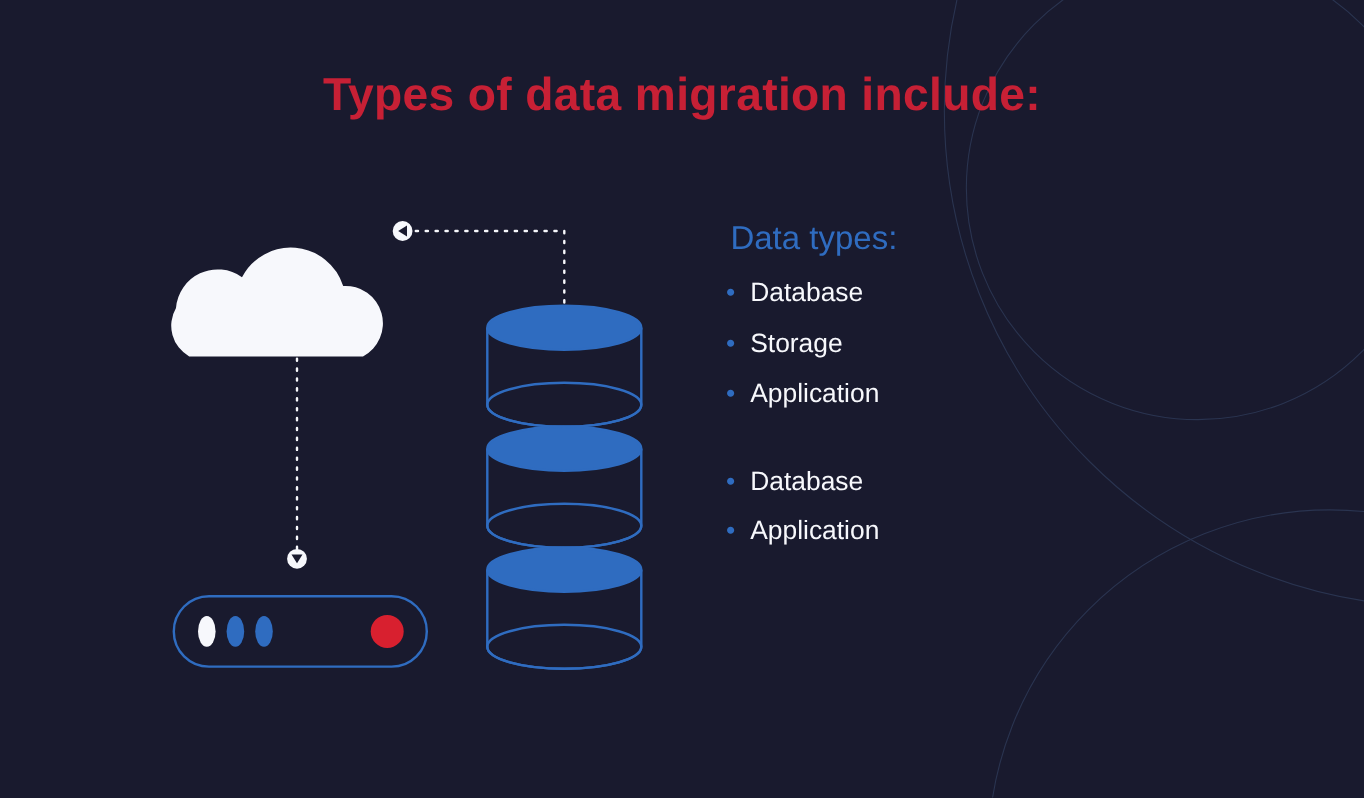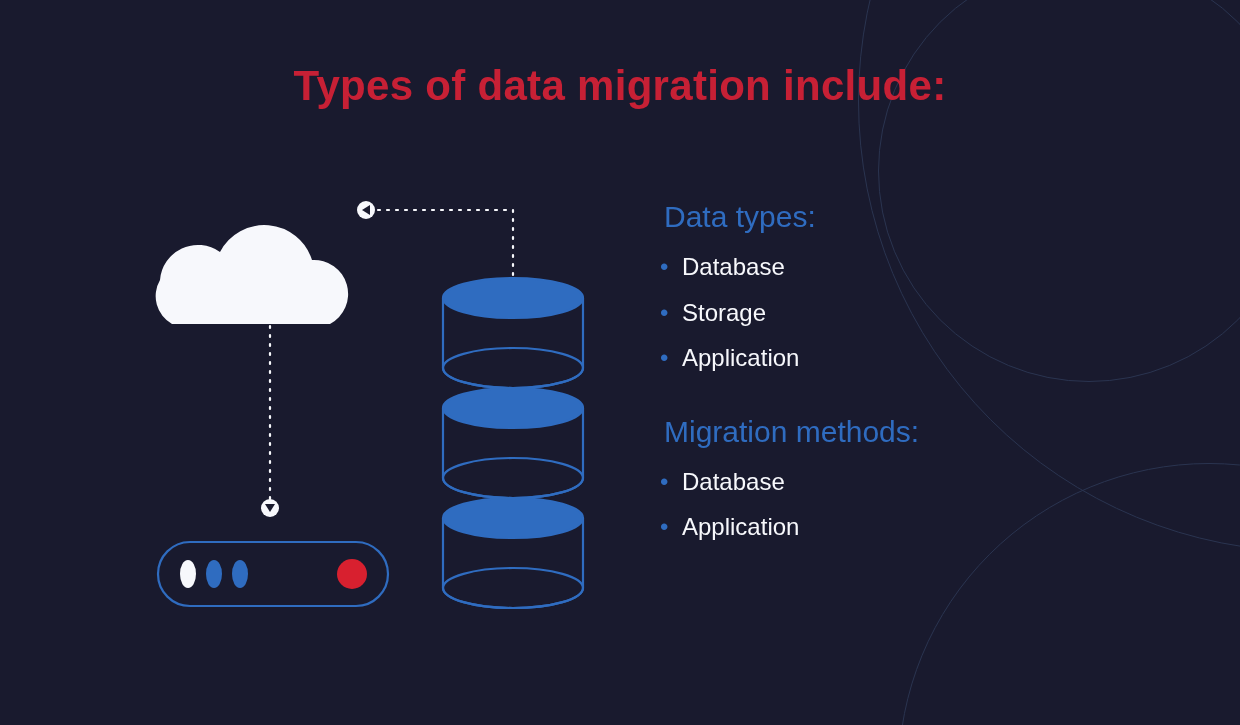--- a/index.html
+++ b/index.html
@@ -141,18 +141,17 @@
   </svg>
 </div>
 
 <div class="text-col">
   <div class="section-heading">Data types:</div>
   <ul class="list">
     <li>Database</li>
     <li>Storage</li>
     <li>Application</li>
   </ul>
-  <div class="section-heading">Migration methods:</div>
   <ul class="list">
     <li>Database</li>
     <li>Application</li>
   </ul>
 </div>
 
 </body></html>

